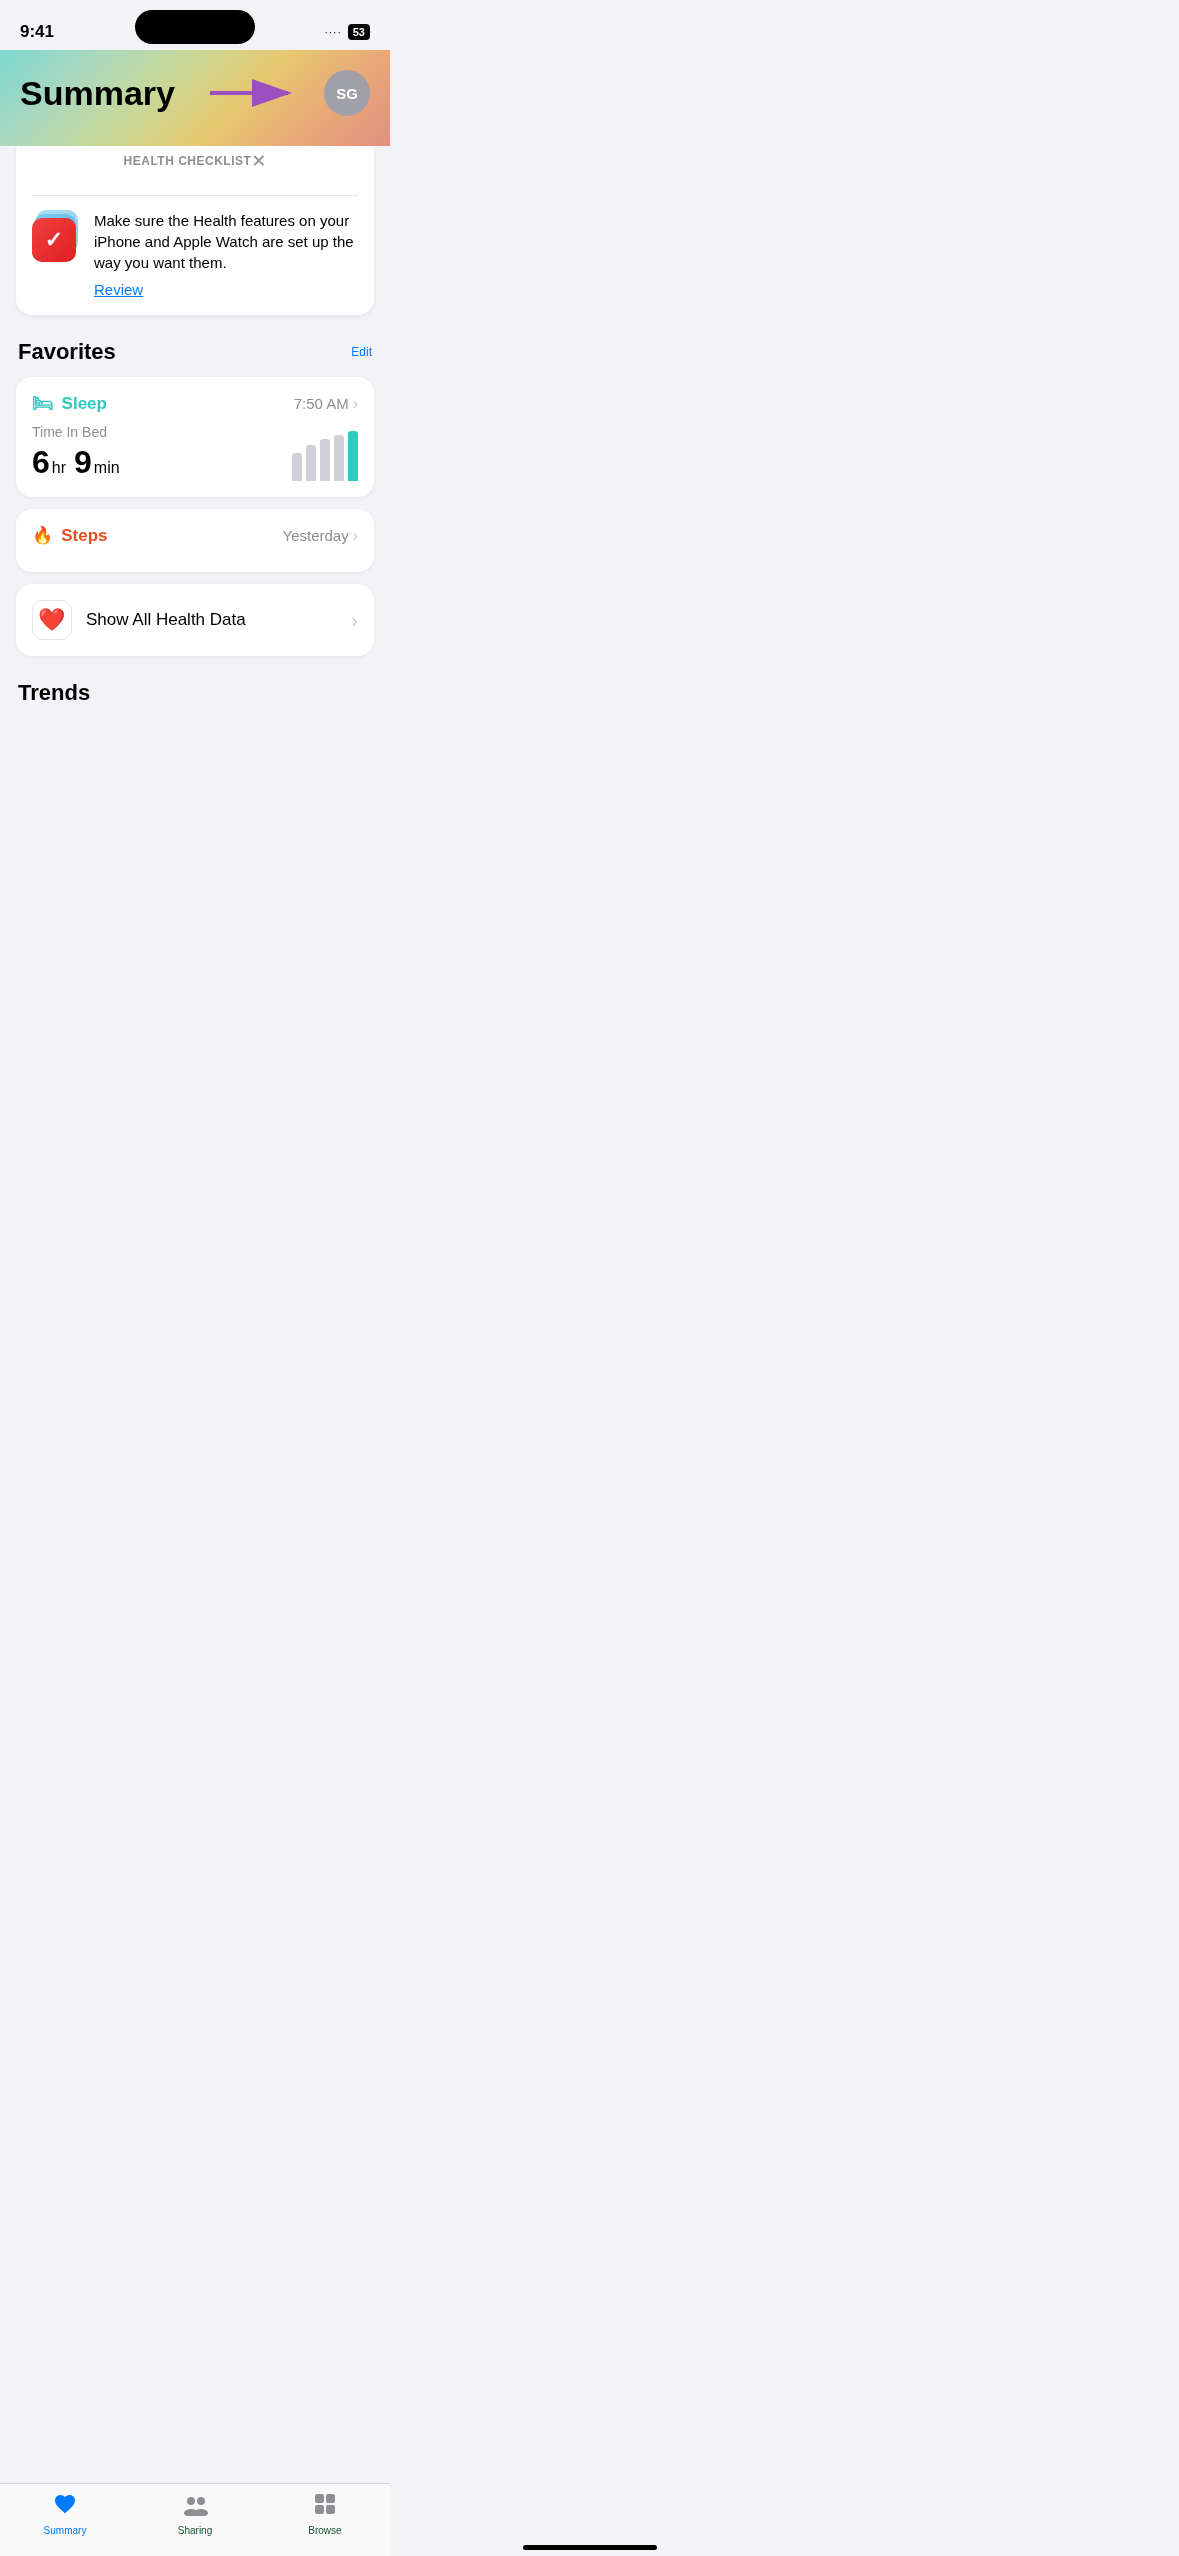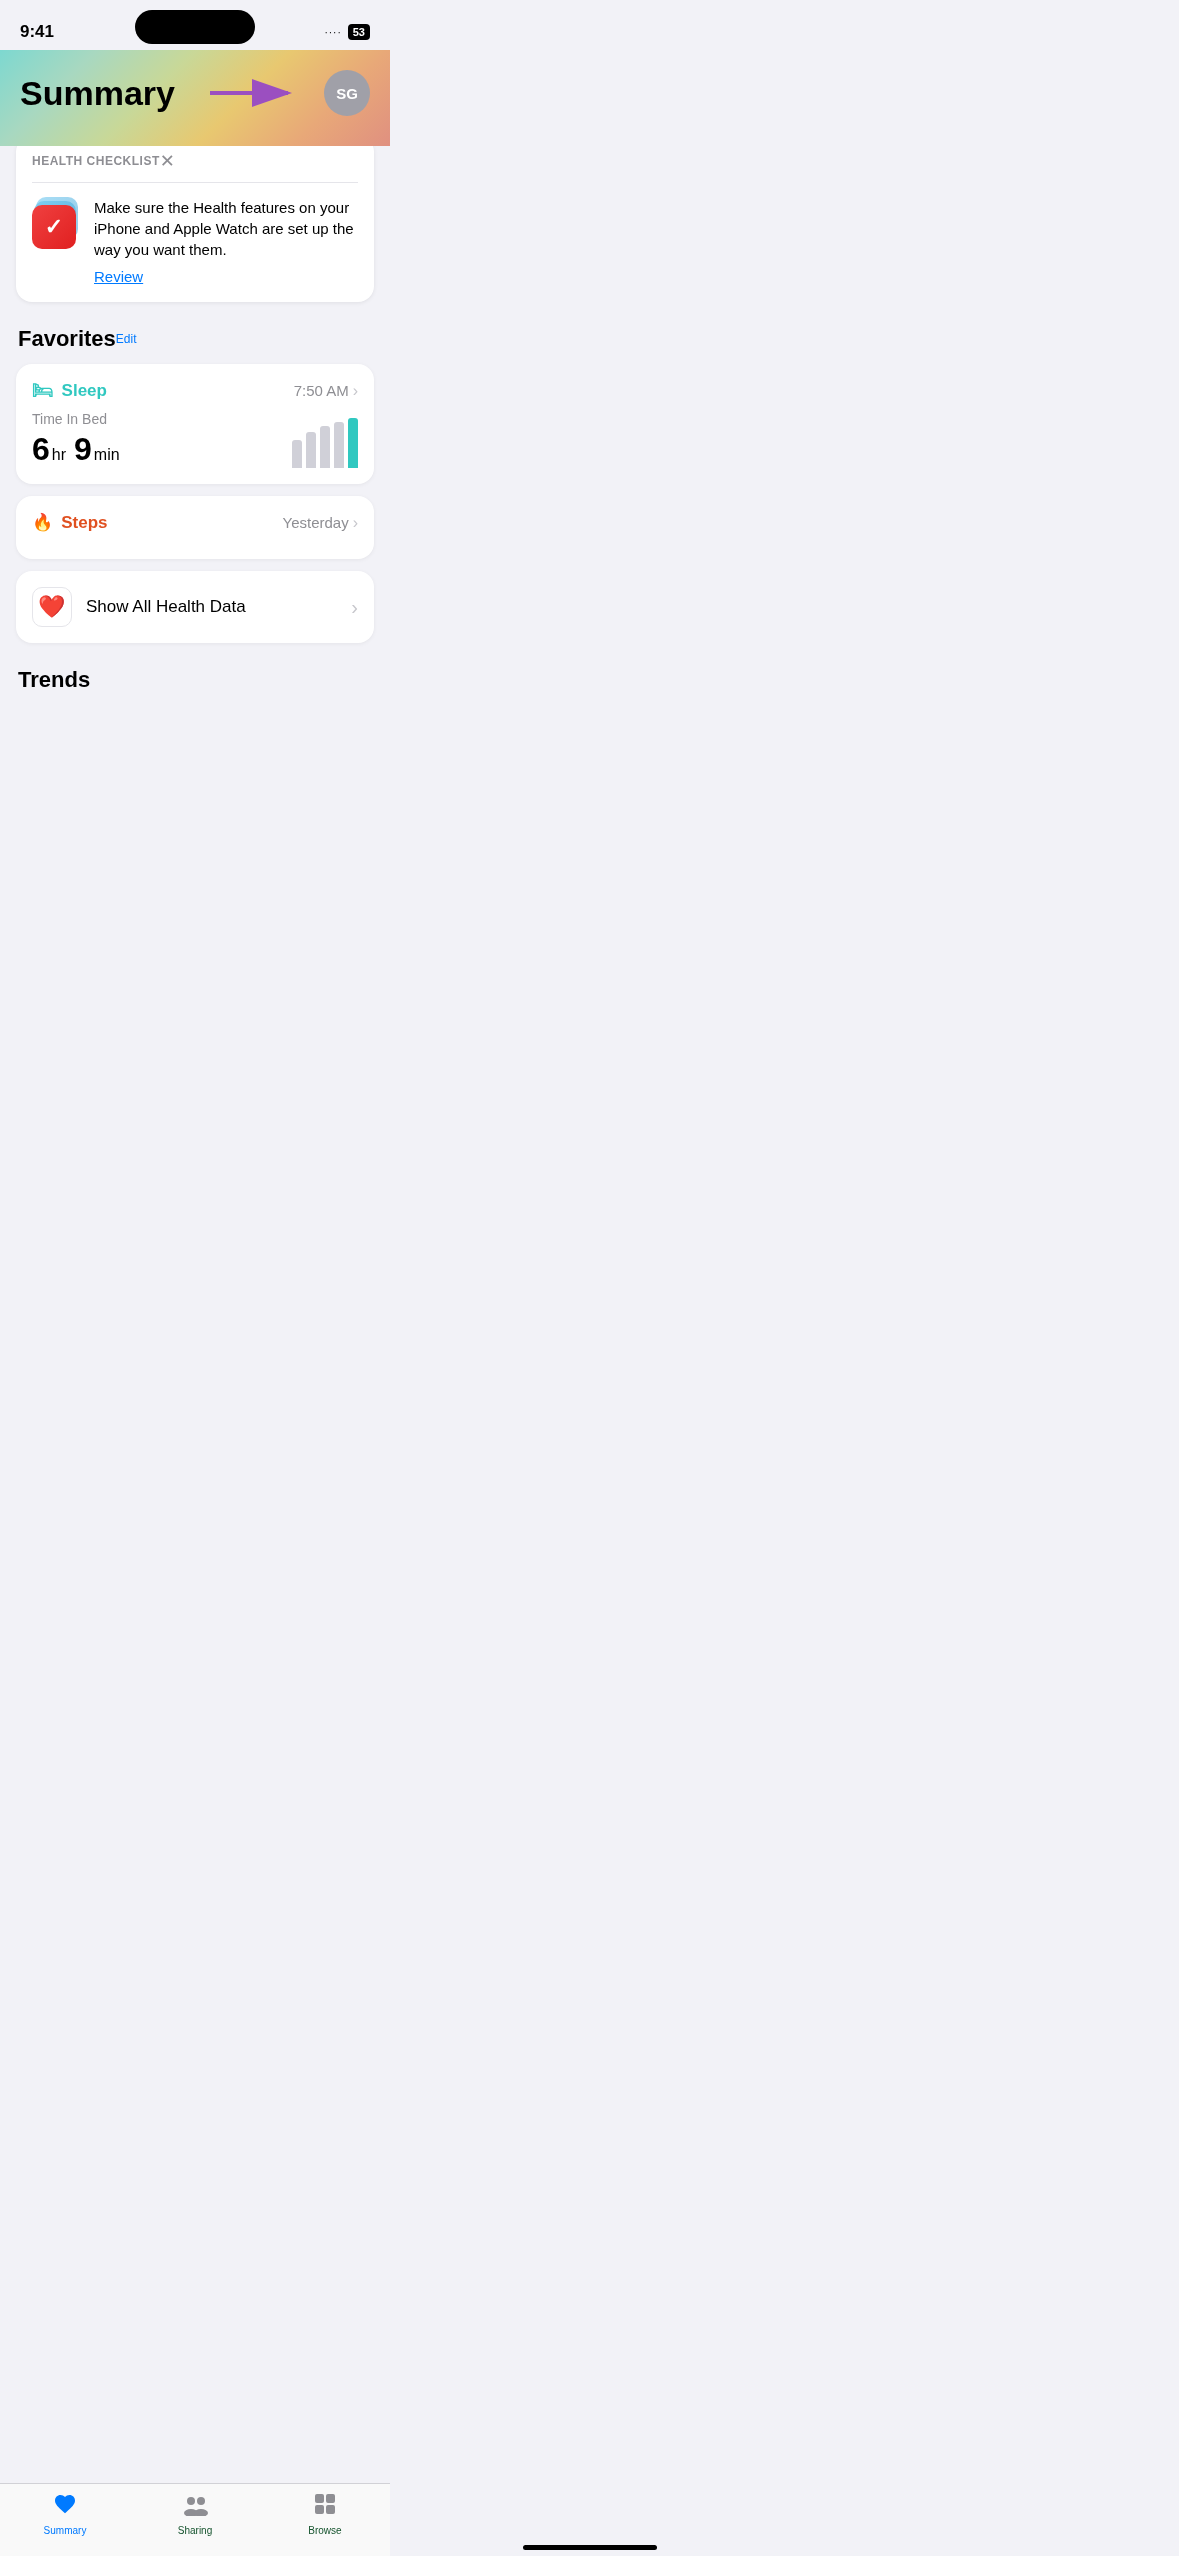--- a/index.html
+++ b/index.html
@@ -116,25 +116,25 @@
     .health-checklist-card {
       background: #fff;
       border-radius: 16px;
       padding: 16px;
       margin-bottom: 24px;
       box-shadow: 0 1px 4px rgba(0,0,0,0.08);
     }
 
     .checklist-header {
       display: flex;
-      justify-content: flex-start;
+      justify-content: center;
       align-items: center;
       margin-bottom: 14px;
       border-bottom: 1px solid #e5e5ea;
-      padding-bottom: 12px;
+      padding-bottom: 25px;
     }
 
     .checklist-title {
       font-size: 12px;
       font-weight: 600;
       color: #8e8e93;
       letter-spacing: 0.5px;
       text-transform: uppercase;
     }
 
@@ -212,20 +212,21 @@
 
     .review-link {
       color: #007aff;
       font-size: 15px;
       font-weight: 400;
     }
 
     
     .section-header {
       display: flex;
+      justify-content: space-between;
       align-items: center;
       margin-bottom: 12px;
       padding: 0 2px;
     }
 
     .section-title {
       font-size: 22px;
       font-weight: 700;
       color: #000;
     }

